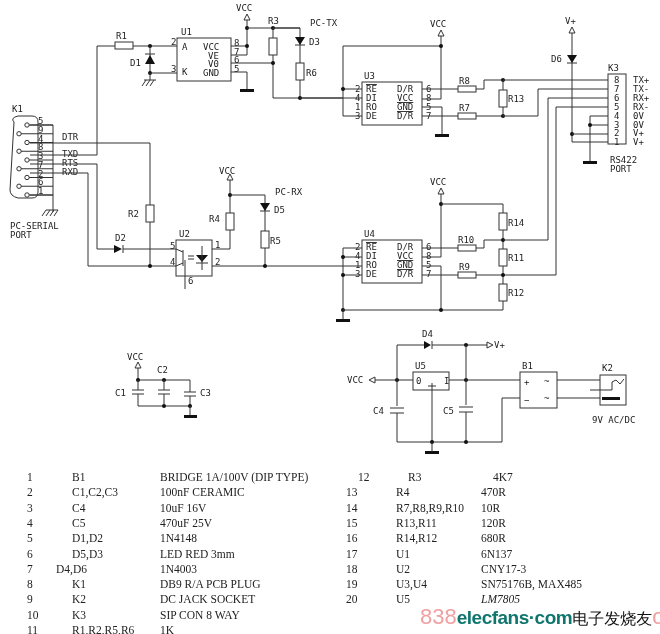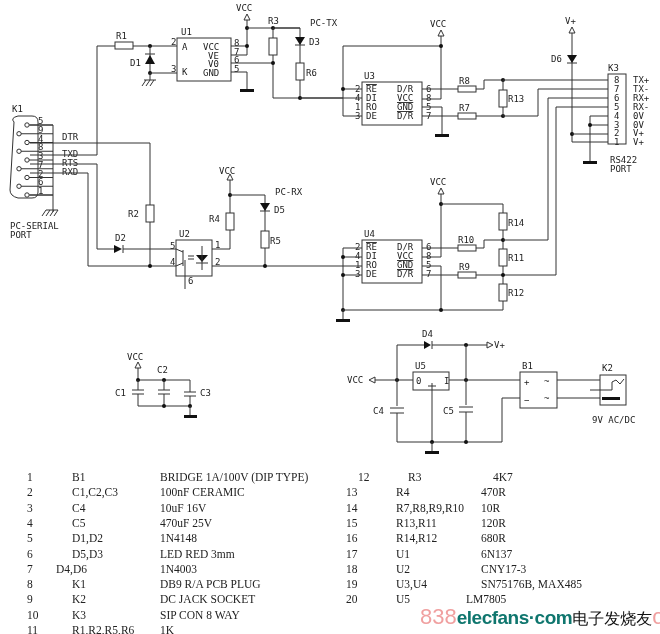--- a/index.html
+++ b/index.html
@@ -551,20 +551,20 @@
         <span style="left: 481px;">CNY17-3</span>
       </div>
       <div class="bom-row" style="top: 107.1px; left: 0px; width: 660px;">
         <span style="left: 346px;">19</span>
         <span style="left: 396px;">U3,U4</span>
         <span style="left: 481px;">SN75176B, MAX485</span>
       </div>
       <div class="bom-row" style="top: 122.4px; left: 0px; width: 520px;">
         <span style="left: 346px;">20</span>
         <span style="left: 396px;">U5</span>
-        <span style="left: 466px;">LM7805</span>
+        <span style="left: 481px; font-style: italic;">LM7805</span>
       </div>
     </div>
 </div>
 
 <div class="wm">
   <span class="n1">838</span><span class="n2">elecfans·com</span><span class="n4">电子发烧友</span><span class="n3">om</span>
 </div>
 
 </body></html>

